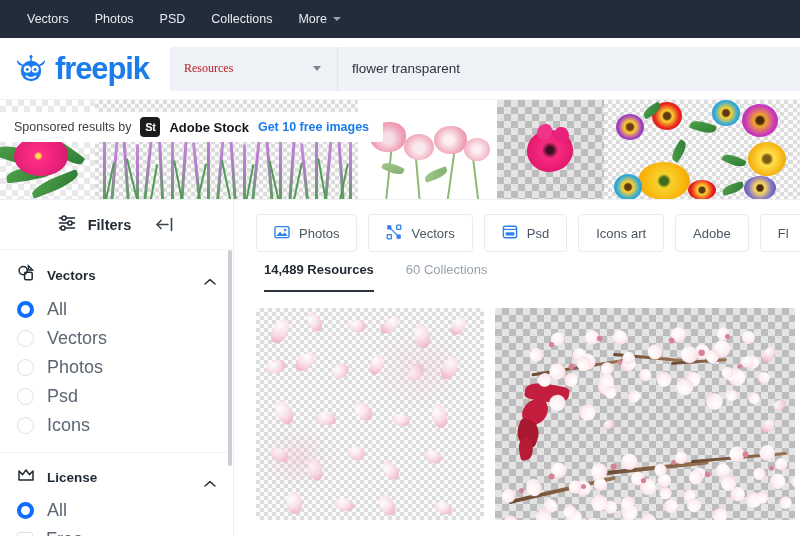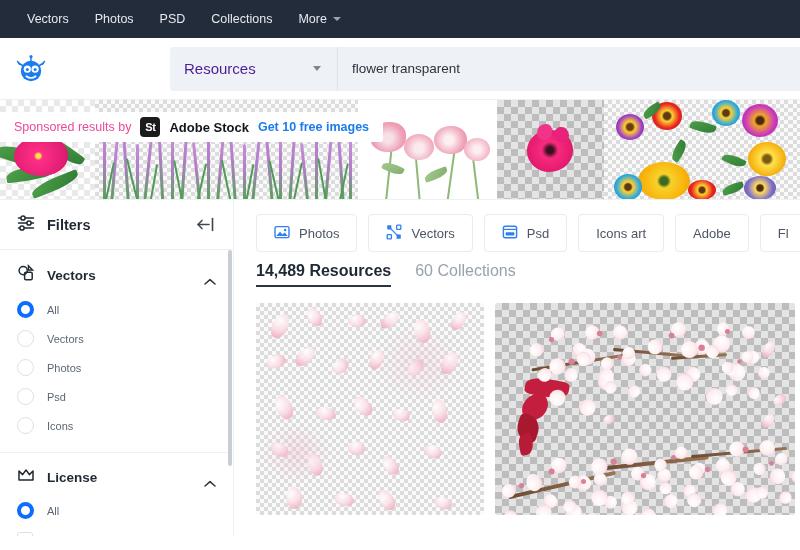--- a/index.html
+++ b/index.html
@@ -39,21 +39,21 @@
 
   .searchbar {
     flex: 1; height: 44px; background: #eef1f6; display: flex; align-items: center;
     margin-right: 0; border-radius: 3px 0 0 3px;
   }
   .sel-resources {
     width: 168px; height: 44px; display: flex; align-items: center;
     justify-content: space-between; padding: 0 16px 0 14px; cursor: pointer;
     border-right: 1px solid #dfe4ec;
   }
-  .sel-resources .txt { font-size: 15px; color: #4c1d95; }
+  .sel-resources .txt { font-size: 12px; color: #b91c1c; font-family: Liberation Serif, serif; }
   .caret-sm {
     width: 0; height: 0; border-left: 4px solid transparent;
     border-right: 4px solid transparent; border-top: 5px solid #7a8694;
   }
   .search-input {
     flex: 1; border: 0; background: transparent; outline: none;
     font-family: "Liberation Sans", sans-serif; font-size: 13.5px;
     color: #2b3440; padding: 0 14px; height: 44px;
   }
 
@@ -79,40 +79,40 @@
     background-image:
       linear-gradient(45deg, #dcdcdc 25%, transparent 25%, transparent 75%, #dcdcdc 75%),
       linear-gradient(45deg, #dcdcdc 25%, transparent 25%, transparent 75%, #dcdcdc 75%);
     background-size: 8px 8px; background-position: 0 0, 4px 4px; background-color: #fafafa;
   }
   .sponsored-label {
     position: absolute; left: 0; top: 12px; height: 30px;
     background: #fff; display: flex; align-items: center;
     padding: 0 14px 0 14px; gap: 9px; z-index: 6; border-radius: 0 3px 3px 0;
   }
-  .sponsored-label .sp-text { font-size: 12.5px; color: #ec4899; font-weight: 500; }
+  .sponsored-label .sp-text { font-size: 12.5px; color: #404040; font-weight: 500; }
   .st-badge {
     width: 20px; height: 20px; background: #1b1b1b; border-radius: 4px;
     color: #fff; font-size: 11px; font-weight: bold; display: flex;
     align-items: center; justify-content: center; letter-spacing: -0.3px;
   }
   .adobe-name { font-size: 13px; color: #10161c; font-weight: bold; }
   .ad-link { font-size: 12.5px; color: #1b7ced; font-weight: 600; cursor: pointer; }
 
   
   .body-split { display: flex; height: 336px; }
 
   
   .sidebar {
     width: 234px; flex: 0 0 234px; background: #fff;
     border-right: 1px solid #eef0f3; position: relative; overflow: hidden;
   }
   .filters-head {
     height: 50px; display: flex; align-items: center; padding: 0 18px 0 17px;
-    justify-content: space-between; border-bottom: 1px solid #eef0f3; gap: 24px;
+    justify-content: center; border-bottom: 1px solid #eef0f3; gap: 24px;
   }
   .filters-left { display: flex; align-items: center; gap: 12px; }
   .filters-title { font-size: 14.5px; font-weight: bold; color: #1f2933; }
   .collapse-btn { cursor: pointer; display: flex; align-items: center; }
 
   .fgroup { border-bottom: 1px solid #eef0f3; padding: 14px 0 12px 0; }
   .fgroup-head {
     display: flex; align-items: center; justify-content: space-between;
     padding: 0 18px 0 17px; cursor: pointer; margin-bottom: 9px;
   }
@@ -126,21 +126,21 @@
   }
   .radio {
     width: 17px; height: 17px; border-radius: 50%; flex: 0 0 17px;
     border: 1.6px solid #dbe0e6; background: #fff;
   }
   .radio.on { border: 4.6px solid #0d6efd; }
   .sqbox {
     width: 16px; height: 16px; flex: 0 0 16px; border-radius: 2.5px;
     border: 1.6px solid #dbe0e6; background: #fff;
   }
-  .opt-label { font-size: 11px; color: #5c6773; }
+  .opt-label { font-size: 18px; color: #5c6773; }
 
   .side-scroll {
     position: absolute; right: 1px; top: 50px; width: 4px; height: 216px;
     background: #c9ced6; border-radius: 2px; cursor: pointer;
   }
 
   
   .main { flex: 1; background: #fff; position: relative; overflow: hidden; }
   .chips-row {
     display: flex; gap: 11px; padding: 14px 0 0 22px; height: 58px;
@@ -148,22 +148,22 @@
   }
   .chip {
     height: 38px; border: 1px solid #e8ebef; border-radius: 4px;
     background: #fff; display: flex; align-items: center; gap: 9px;
     padding: 0 17px; font-size: 13px; color: #4b5563; cursor: pointer;
     white-space: nowrap; flex: 0 0 auto;
   }
 
   .tabs-row { display: flex; gap: 24px; padding: 4px 0 0 22px; align-items: flex-end; }
   .tab {
-    font-size: 16px; color: #98a2ad; padding-bottom: 5px; cursor: pointer;
-    border-bottom: 2px solid transparent; white-space: nowrap;
+    font-size: 13px; color: #98a2ad; padding-bottom: 13px; cursor: pointer;
+    border-bottom: 2px solid transparent; white-space: nowrap; margin-left: 8px;
   }
   .tab.active { color: #1f2933; font-weight: bold; border-bottom-color: #2b3440; }
 
   .results-grid { display: flex; gap: 11px; padding: 16px 0 0 22px; }
   .result-card {
     height: 212px; border-radius: 2px; position: relative; overflow: hidden;
     cursor: pointer; flex: 0 0 auto;
   }
   .card-a { width: 228px; }
   .card-b { width: 300px; }
@@ -233,20 +233,21 @@
           <path d="M29.5 11 L25.5 13.5" stroke="#1b7ced" stroke-width="1.5" fill="none" stroke-linecap="round"></path>
           <path d="M30.4 9.3 L28.4 12.3" stroke="#1b7ced" stroke-width="1.5" fill="none" stroke-linecap="round"></path>
           <circle cx="17" cy="19" r="10.2" fill="#1b7ced"></circle>
           <circle cx="13.3" cy="17.2" r="3.6" fill="#ffffff"></circle>
           <circle cx="21.1" cy="17.2" r="3.6" fill="#ffffff"></circle>
           <circle cx="13.3" cy="17.4" r="1.5" fill="#1b7ced"></circle>
           <circle cx="21.1" cy="17.4" r="1.5" fill="#1b7ced"></circle>
           <path d="M12.4 24.2 q4.6 3.4 9.2 0" stroke="#ffffff" stroke-width="1.7" fill="none" stroke-linecap="round"></path>
         </svg>
       </span>
+      <span class="logo-text">freepik</span>
     </div>
 
     <div class="searchbar">
       <div class="sel-resources">
         <span class="txt">Resources</span>
         <span class="caret-sm"></span>
       </div>
       <input class="search-input" type="text" value="flower transparent" style="">
     </div>
   </div>

